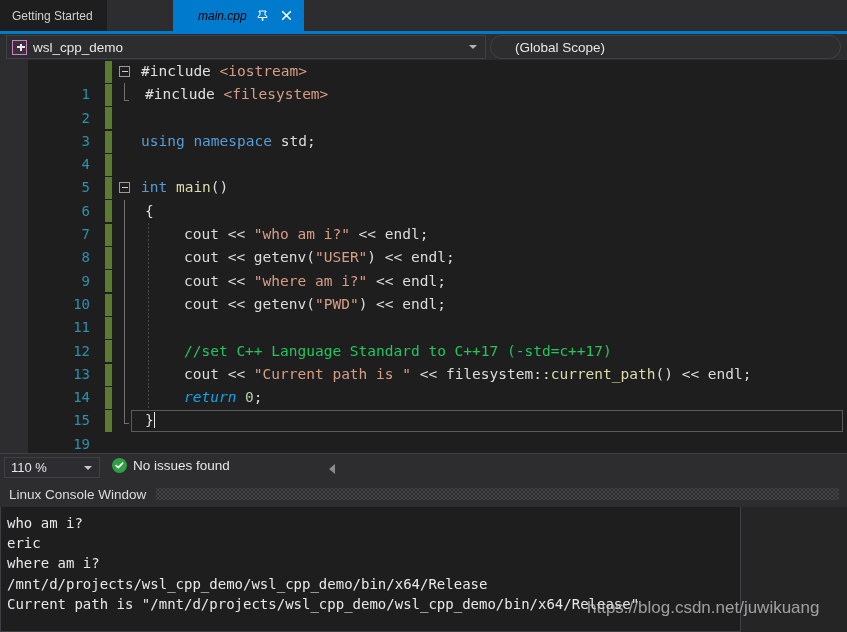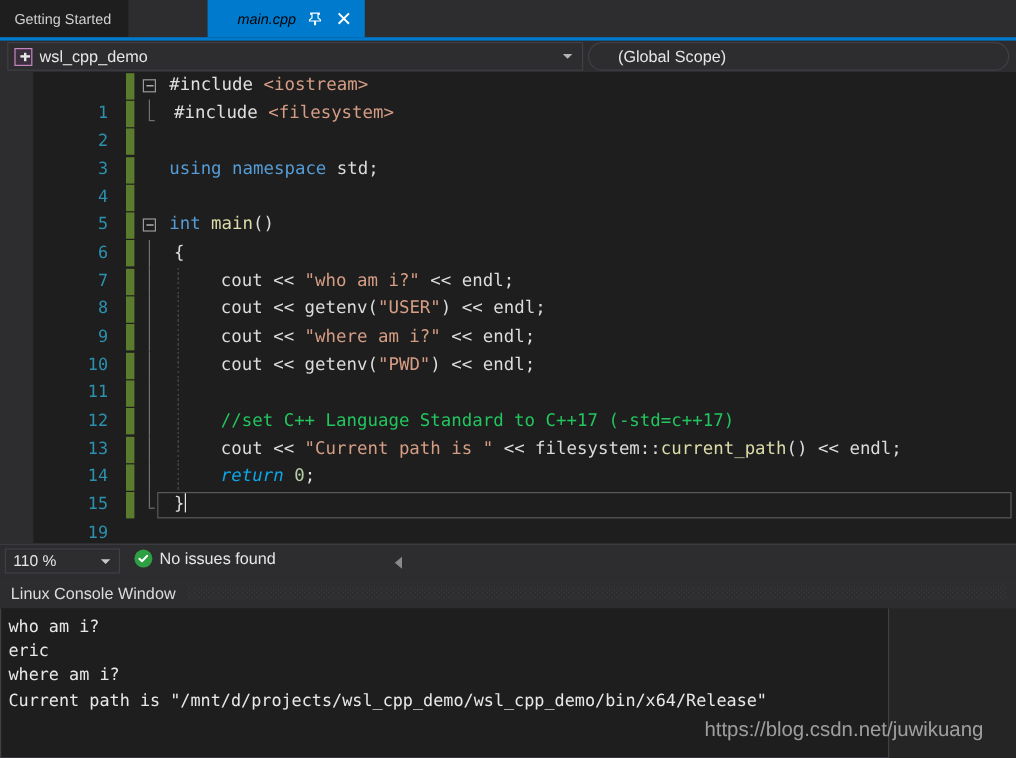--- a/index.html
+++ b/index.html
@@ -396,19 +396,20 @@
 
   <div class="console">
     <div class="console-header">
       <span class="console-title">Linux Console Window</span>
       <span class="console-grip"></span>
     </div>
     <div class="console-body">
       <div class="console-line">who am i?</div>
       <div class="console-line">eric</div>
       <div class="console-line">where am i?</div>
+      <div class="console-line">/mnt/d/projects/wsl_cpp_demo/wsl_cpp_demo/bin/x64/Release</div>
       <div class="console-line">Current path is "/mnt/d/projects/wsl_cpp_demo/wsl_cpp_demo/bin/x64/Release"</div>
     </div>
   </div>
 
   <div class="watermark">https://blog.csdn.net/juwikuang</div>
 
 </div>
 
 </body></html>

